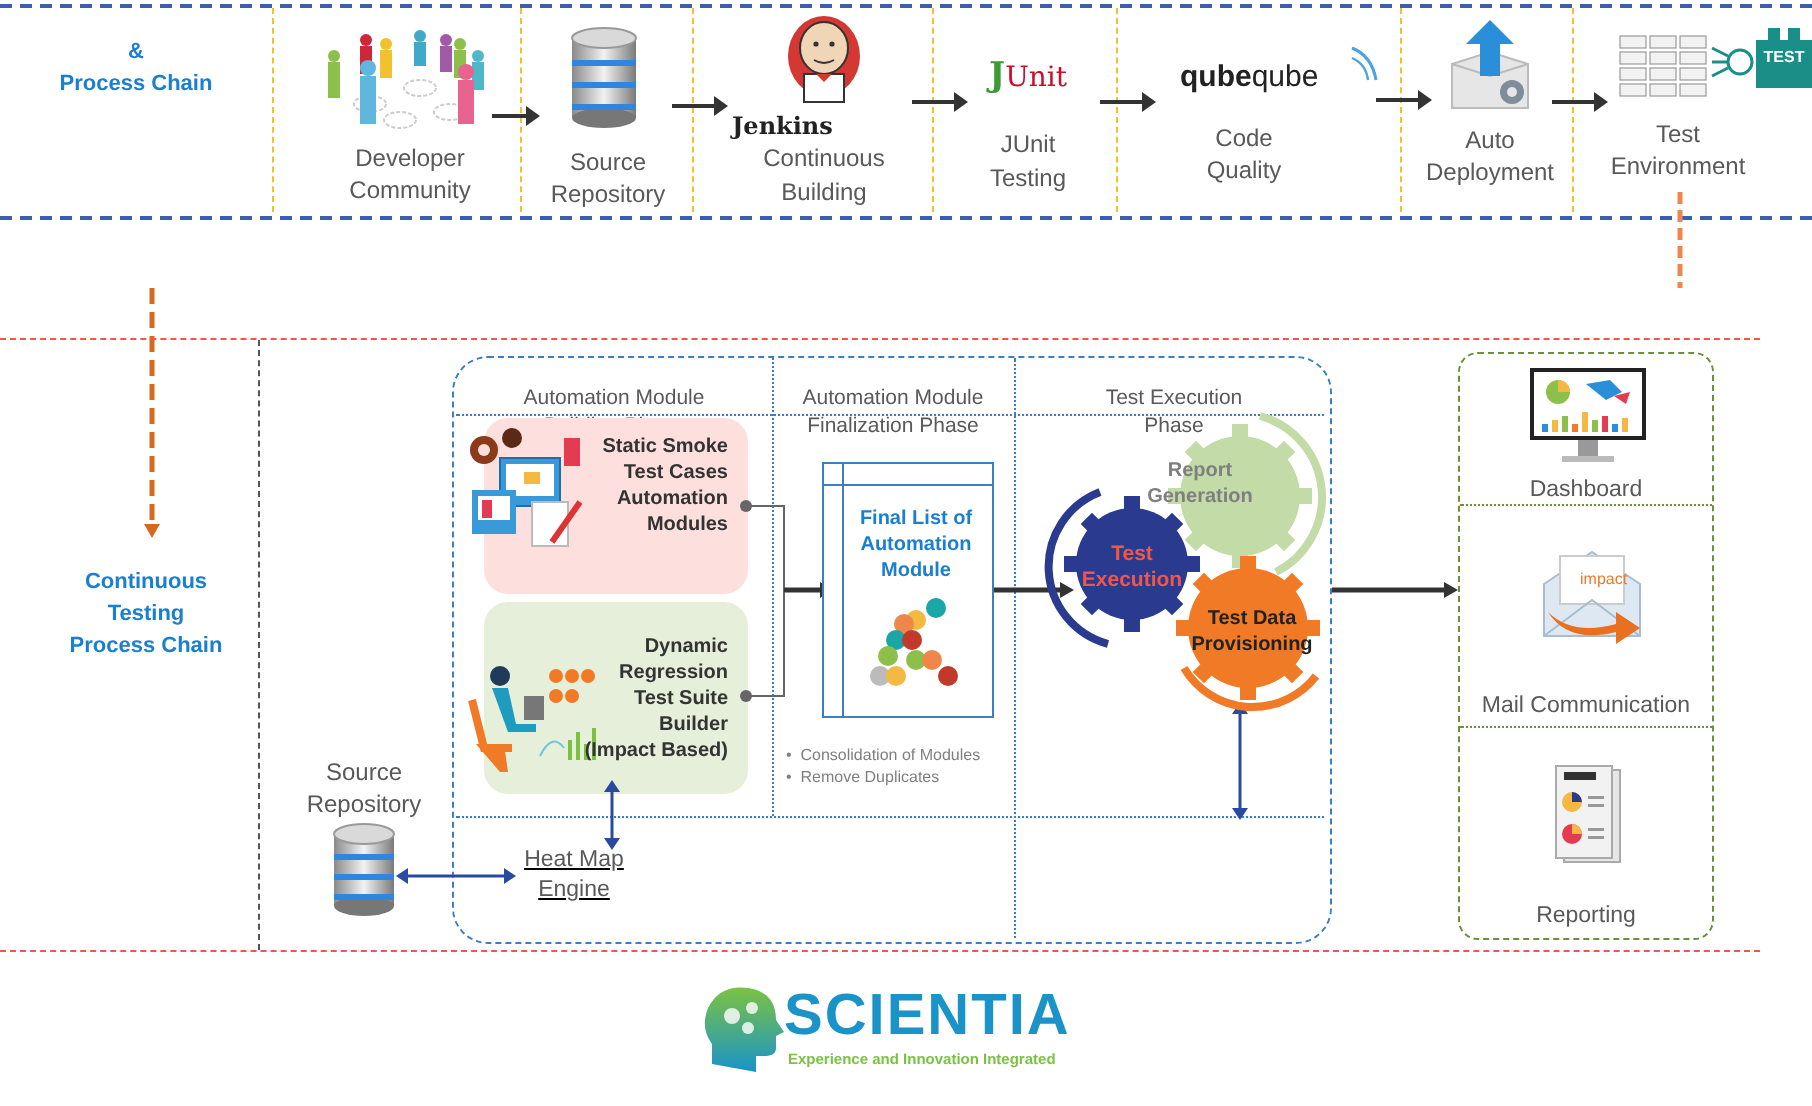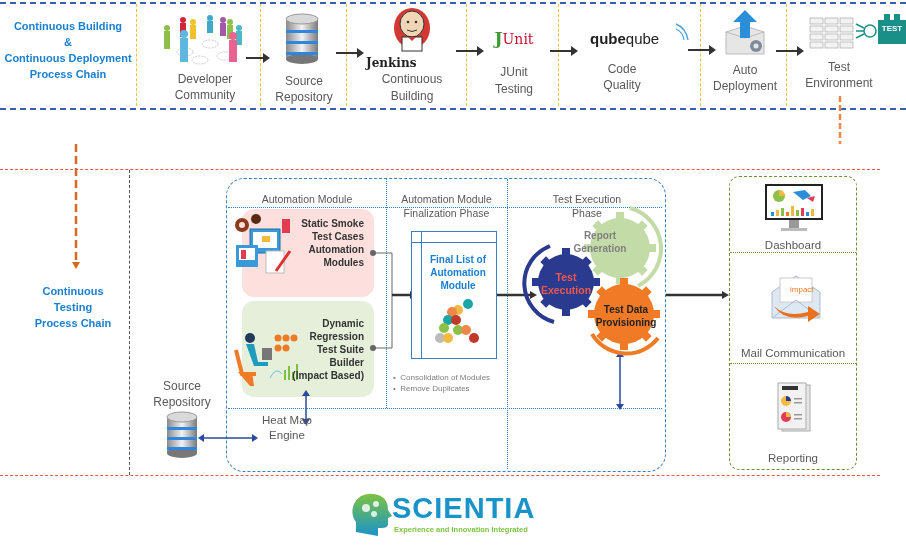--- a/index.html
+++ b/index.html
@@ -15,23 +15,21 @@
   .bul{position:absolute;color:#7f7f7f;font-size:8px;line-height:12px;}
   svg{overflow:visible;}
 </style>
 </head>
 <body>
 
 <div class="hline" style="left:0;top:2px;width:906px;border-top:2px dashed #3a5fad;"></div>
 <div class="hline" style="left:0;top:108px;width:906px;border-top:2px dashed #3a5fad;"></div>
 
 <div class="abs" style="left:2px;top:18px;width:132px;">
-  <div class="blue-title" style="font-size:11px;line-height:16px;">Continuous Building</div>
   <div class="blue-title" style="font-size:11px;line-height:16px;">&amp;</div>
-  <div class="blue-title" style="font-size:11px;line-height:16px;">Continuous Deployment</div>
   <div class="blue-title" style="font-size:11px;line-height:16px;">Process Chain</div>
 </div>
 
 <div class="vline" style="left:136px;top:4px;height:102px;border-left:1.5px dashed #f2c12e;"></div>
 <div class="vline" style="left:260px;top:4px;height:102px;border-left:1.5px dashed #f2c12e;"></div>
 <div class="vline" style="left:346px;top:4px;height:102px;border-left:1.5px dashed #f2c12e;"></div>
 <div class="vline" style="left:466px;top:4px;height:102px;border-left:1.5px dashed #f2c12e;"></div>
 <div class="vline" style="left:558px;top:4px;height:102px;border-left:1.5px dashed #f2c12e;"></div>
 <div class="vline" style="left:700px;top:4px;height:102px;border-left:1.5px dashed #f2c12e;"></div>
 <div class="vline" style="left:786px;top:4px;height:102px;border-left:1.5px dashed #f2c12e;"></div>
@@ -389,21 +387,21 @@
 </div>
 <div class="abs" style="left:534px;top:271px;width:64px;text-align:center;font-size:10.5px;font-weight:bold;color:#f0574a;line-height:13px;">
   <div>Test</div>
   <div>Execution</div>
 </div>
 <div class="abs" style="left:590px;top:303px;width:72px;text-align:center;font-size:10px;font-weight:bold;color:#222;line-height:13px;">
   <div>Test Data</div>
   <div>Provisioning</div>
 </div>
 
-<div class="abs" style="left:250px;top:413px;width:74px;">
+<div class="abs" style="left:250px;top:423px;width:74px;text-decoration:underline;">
   <div class="txt" style="font-size:11.5px;">Heat Map</div>
   <div class="txt" style="font-size:11.5px;">Engine</div>
 </div>
 
 <div class="abs" style="left:729px;top:176px;width:126px;height:292px;border:1.2px dashed #6b8f3a;border-radius:10px;"></div>
 <div class="hline" style="left:730px;top:252px;width:126px;border-top:1px dotted #6b8f3a;"></div>
 <div class="hline" style="left:730px;top:363px;width:126px;border-top:1px dotted #6b8f3a;"></div>
 
 <div class="abs" style="left:730px;top:178px;width:126px;height:74px;">
   <svg width="62" height="52" style="position:absolute;left:33px;top:4px;">

